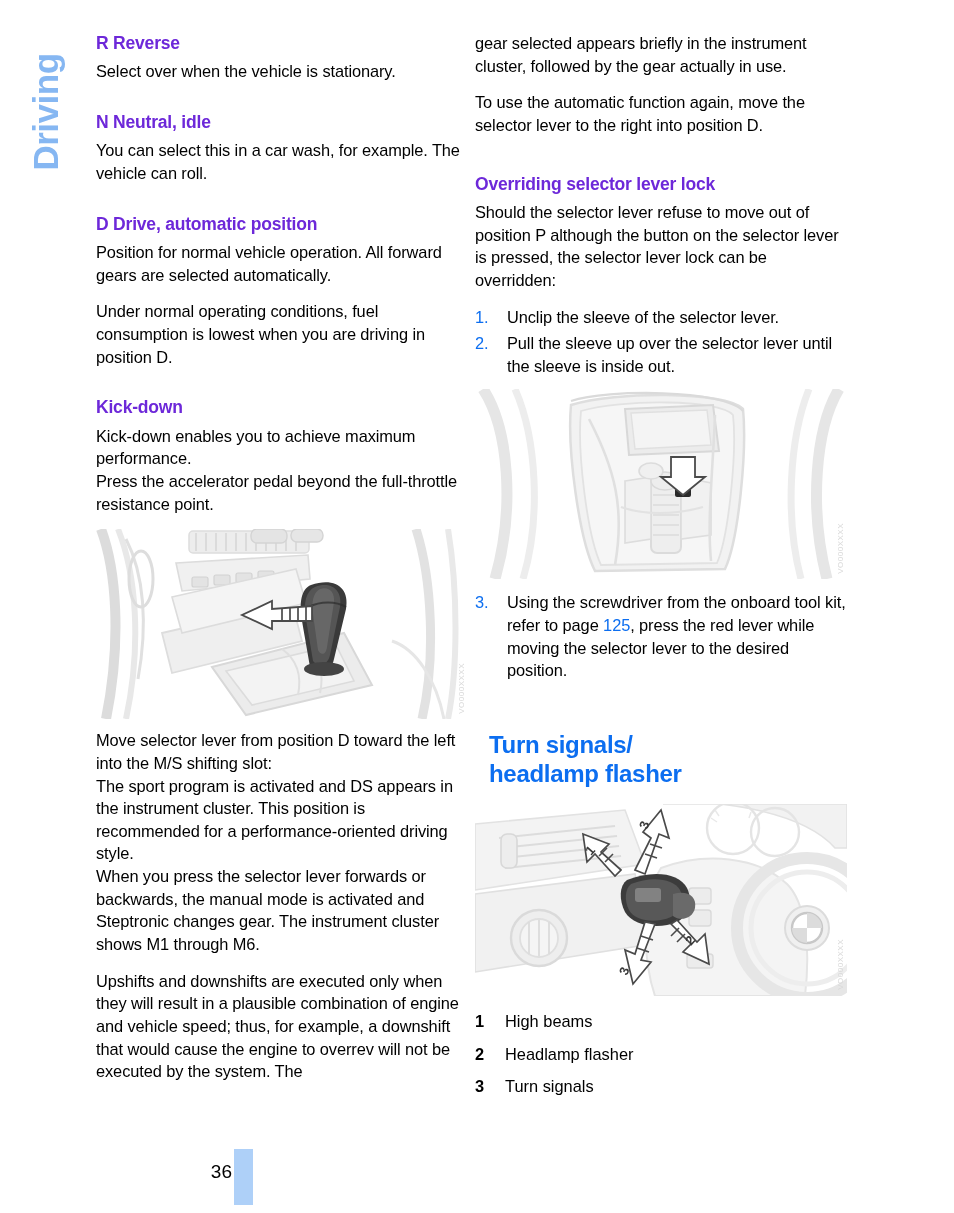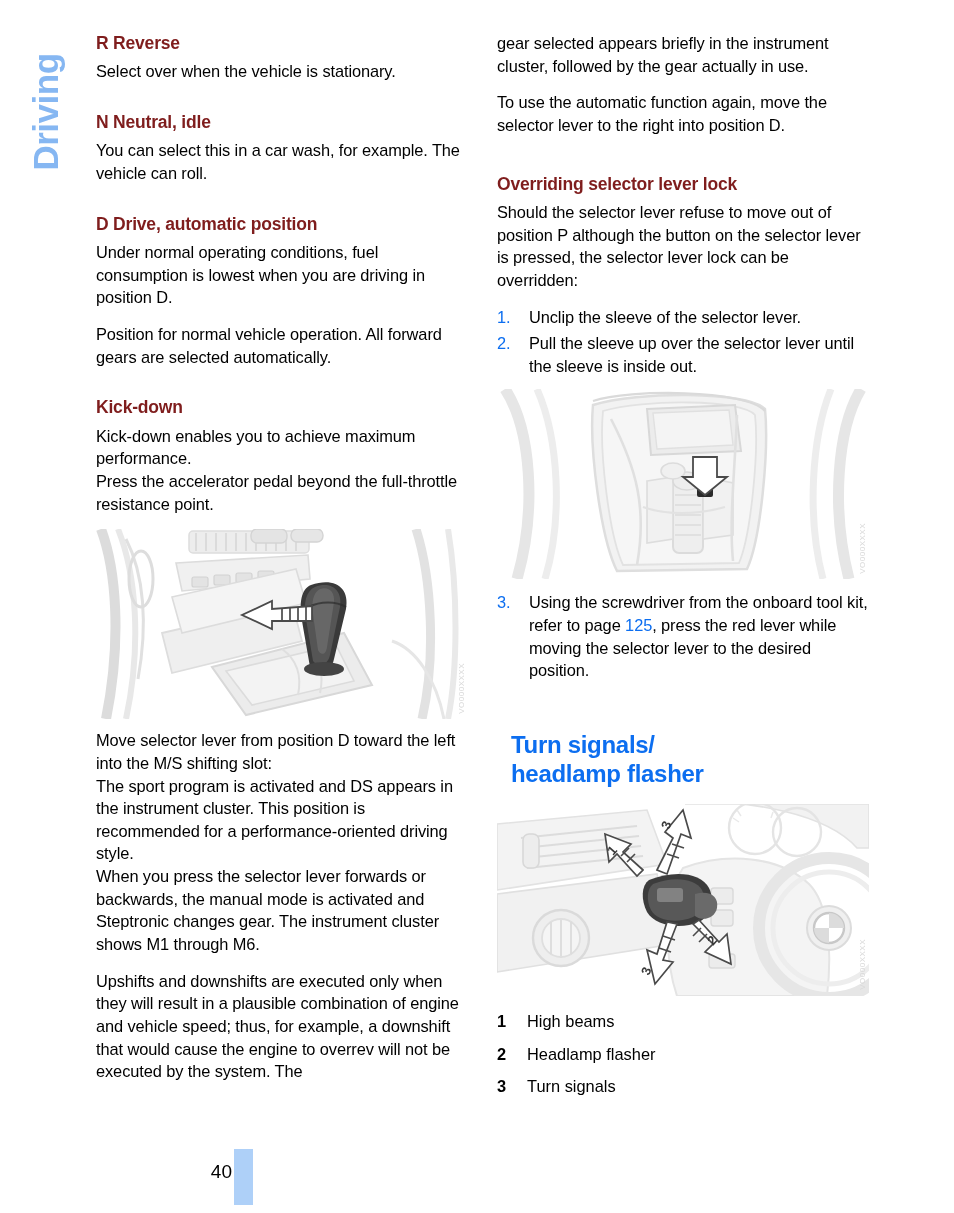--- a/index.html
+++ b/index.html
@@ -40,26 +40,26 @@
     white-space: nowrap;
   }
 
   
   .col {
     position: absolute;
     top: 32px;
     width: 372px;
   }
   .col-left  { left: 96px; }
-  .col-right { left: 497px; }
+  .col-right { left: 475px; }
 
   h2.section-heading {
     font-size: 17.5px;
     font-weight: bold;
-    color: #7f1d1d;
+    color: #6d28d9;
     margin: 0 0 6px 0;
     line-height: 1.28;
     letter-spacing: -0.2px;
   }
   h2.section-heading.spaced { margin-top: 28px; }
   h2.section-heading.first  { margin-top: 0px; }
 
   h1.big-heading {
     font-size: 24px;
     font-weight: bold;
@@ -177,22 +177,22 @@
 
 <div class="col col-left">
 
   <h2 class="section-heading first">R Reverse</h2>
   <p class="body">Select over when the vehicle is stationary.</p>
 
   <h2 class="section-heading spaced">N Neutral, idle</h2>
   <p class="body">You can select this in a car wash, for example. The vehicle can roll.</p>
 
   <h2 class="section-heading spaced">D Drive, automatic position</h2>
+  <p class="body">Position for normal vehicle operation. All forward gears are selected automatically.</p>
   <p class="body">Under normal operating conditions, fuel consumption is lowest when you are driving in position D.</p>
-  <p class="body">Position for normal vehicle operation. All forward gears are selected automatically.</p>
 
   <h2 class="section-heading spaced">Kick-down</h2>
   <p class="body prewrap" style="white-space: pre-line;">Kick-down enables you to achieve maximum performance.
 Press the accelerator pedal beyond the full-throttle resistance point.</p>
 
 
   <div class="figure" style="width:372px;height:190px;margin-top:10px;">
     <svg width="372" height="190" viewBox="0 0 372 190">
       <rect x="0" y="0" width="372" height="190" fill="#ffffff"></rect>
 
@@ -442,15 +442,15 @@
       <span>Headlamp flasher</span>
     </li>
     <li>
       <span class="key">3</span>
       <span>Turn signals</span>
     </li>
   </ul>
 </div>
 
 <div class="footer">
-  <div class="pageno">40</div>
+  <div class="pageno">36</div>
   <div class="tab-bar"></div>
 </div>
 
 </body></html>

